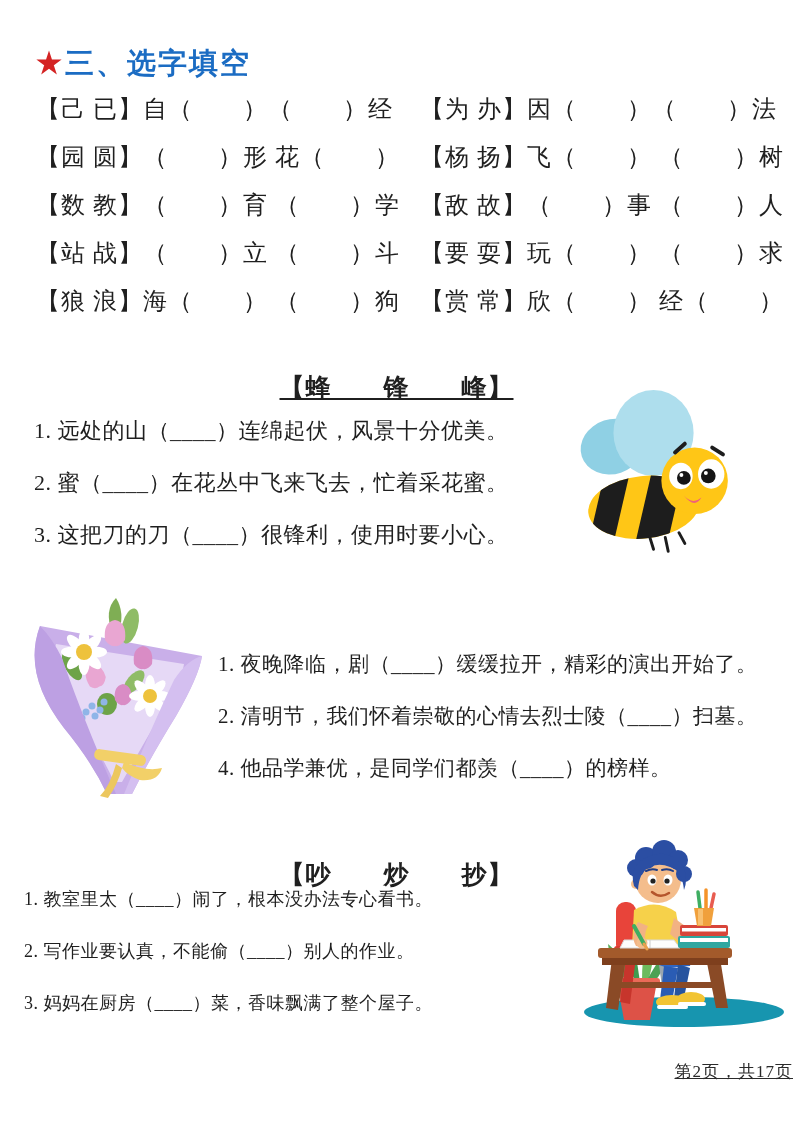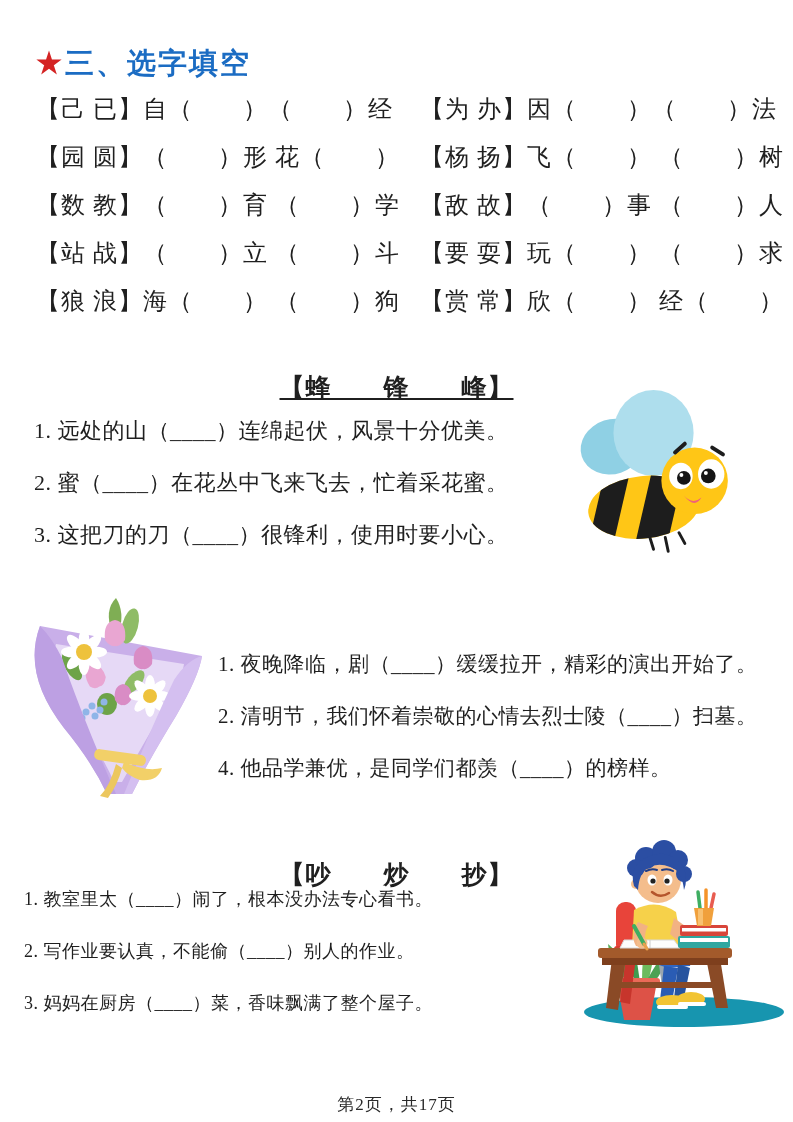--- a/index.html
+++ b/index.html
@@ -31,22 +31,22 @@
   .sent-list{position:absolute;}
   .sent{line-height:52px;white-space:nowrap;letter-spacing:0.5px;font-weight:500;}
   .sec1-list{left:34px;top:405px;font-size:22px;}
   .sec2-list{left:218px;top:638px;font-size:21px;}
   .sec3-list{left:24px;top:873px;font-size:18px;}
   .illus{position:absolute;}
   .bee{left:568px;top:386px;width:218px;height:176px;}
   .bouquet{left:12px;top:596px;width:200px;height:212px;}
   .boy{left:572px;top:840px;width:218px;height:196px;}
   .footer{
-    position:absolute;left:0;top:1093px;width:793px;
-    text-align:center;font-size:17px;color:#2a2a2a;letter-spacing:1px;
+    position:absolute;left:0;top:1060px;width:793px;
+    text-align:right;font-size:17px;color:#2a2a2a;letter-spacing:1px;text-decoration:underline;
   }
 </style>
 </head>
 <body>
 
 <div class="page">
 
   <div class="title">
     <span class="star">★</span><span>三、选字填空</span>
   </div>

